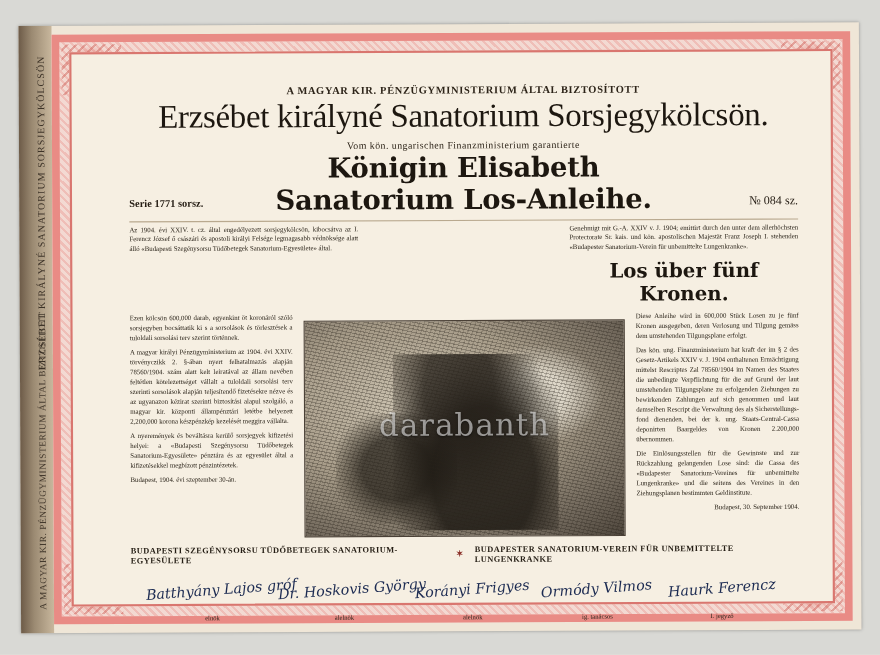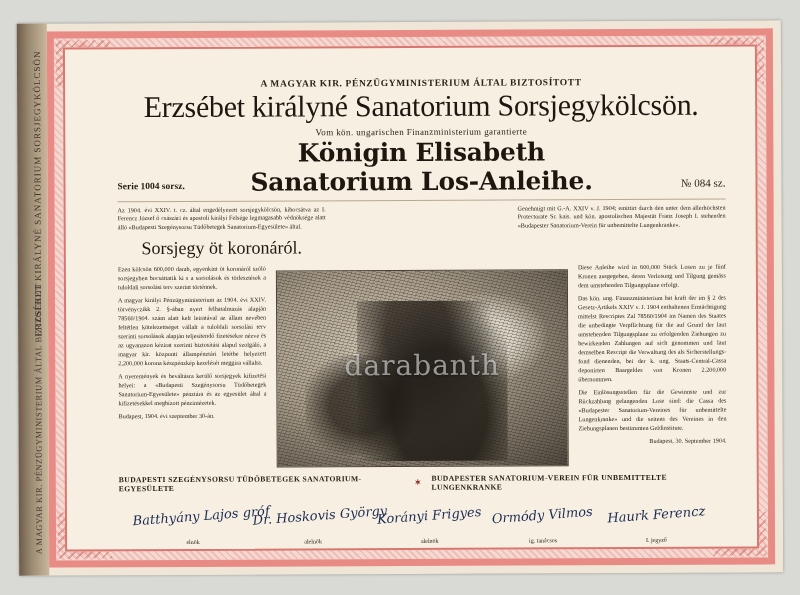--- a/index.html
+++ b/index.html
@@ -338,38 +338,38 @@
       <div class="frame-inner">
         <div class="content">
 
           <div class="line-top">A MAGYAR KIR. PÉNZÜGYMINISTERIUM ÁLTAL BIZTOSÍTOTT</div>
 
           <div class="title-hu">Erzsébet királyné Sanatorium Sorsjegykölcsön.</div>
 
           <div class="line-de">Vom kön. ungarischen Finanzministerium garantierte</div>
 
           <div class="title-de-row">
-            <div class="serial-left">Serie 1004 sorsz.</div>
+            <div class="serial-left">Serie 1771 sorsz.</div>
             <div class="title-de">Königin Elisabeth Sanatorium Los-Anleihe.</div>
             <div class="serial-right">№ 084 sz.</div>
           </div>
 
           <div class="rule"></div>
 
           <div class="cols">
             <div class="col">Az 1904. évi XXIV. t. cz. által engedélyezett sorsjegykölcsön, kibocsátva az I. Ferencz József ő császári és apostoli királyi Felsége legmagasabb védnöksége alatt álló «Budapesti Szegénysorsu Tüdőbetegek Sanatorium-Egyesülete» által.</div>
             <div class="mid"></div>
             <div class="col right">Genehmigt mit G.-A. XXIV v. J. 1904; emittirt durch den unter dem allerhöchsten Protectorate Sr. kais. und kön. apostolischen Majestät Franz Joseph I. stehenden «Budapester Sanatorium-Verein für unbemittelte Lungenkranke».</div>
           </div>
 
           <div style="display:flex; gap:10px; margin-top:2px;">
+            <div class="mid"></div>
             <div style="width:208px;">
-              <div class="amount-hu">Sorsjegy öt koronáról.</div>
-            </div>
-            <div class="mid"></div>
+              <div class="amount-de">Los über fünf Kronen.</div>
+            </div>
           </div>
 
           <div class="cols">
             <div class="col">
               <div class="sub-hu">Ezen kölcsön 600,000 darab, egyenkint öt koronáról szóló sorsjegyben bocsáttatik ki s a sorsolások és törlesztések a tulolda­li sorsolási terv szerint történnek.</div>
               <div class="sub-hu" style="margin-top:4px;">A magyar királyi Pénzügyminis­terium az 1904. évi XXIV. törvény­czikk 2. §-ában nyert felhatal­mazás alapján 78560/1904. szám alatt kelt leiratával az állam nevé­ben feltétlen kötelezettséget vállalt a tulolda­li sorsolási terv szerinti sorsolások alapján teljesítendő fize­tésekre nézve és az ugyanazon kézira­t szerinti biztosítási alapul szolgáló, a magyar kir. központi állampénztári letétbe helyezett 2,200,000 korona készpénzkép kezelését meg­gira vállalta.</div>
               <div class="sub-hu" style="margin-top:4px;">A nyeremények és beváltásra kerülő sorsjegyek kifizetési helyei: a «Budapesti Szegénysorsu Tüdő­betegek Sanatorium-Egyesülete» pénztára és az egyesület által a kifizetésekkel megbízott pénzinté­zetek.</div>
               <div class="date-line">Budapest, 1904. évi szeptember 30-án.</div>
             </div>
 

